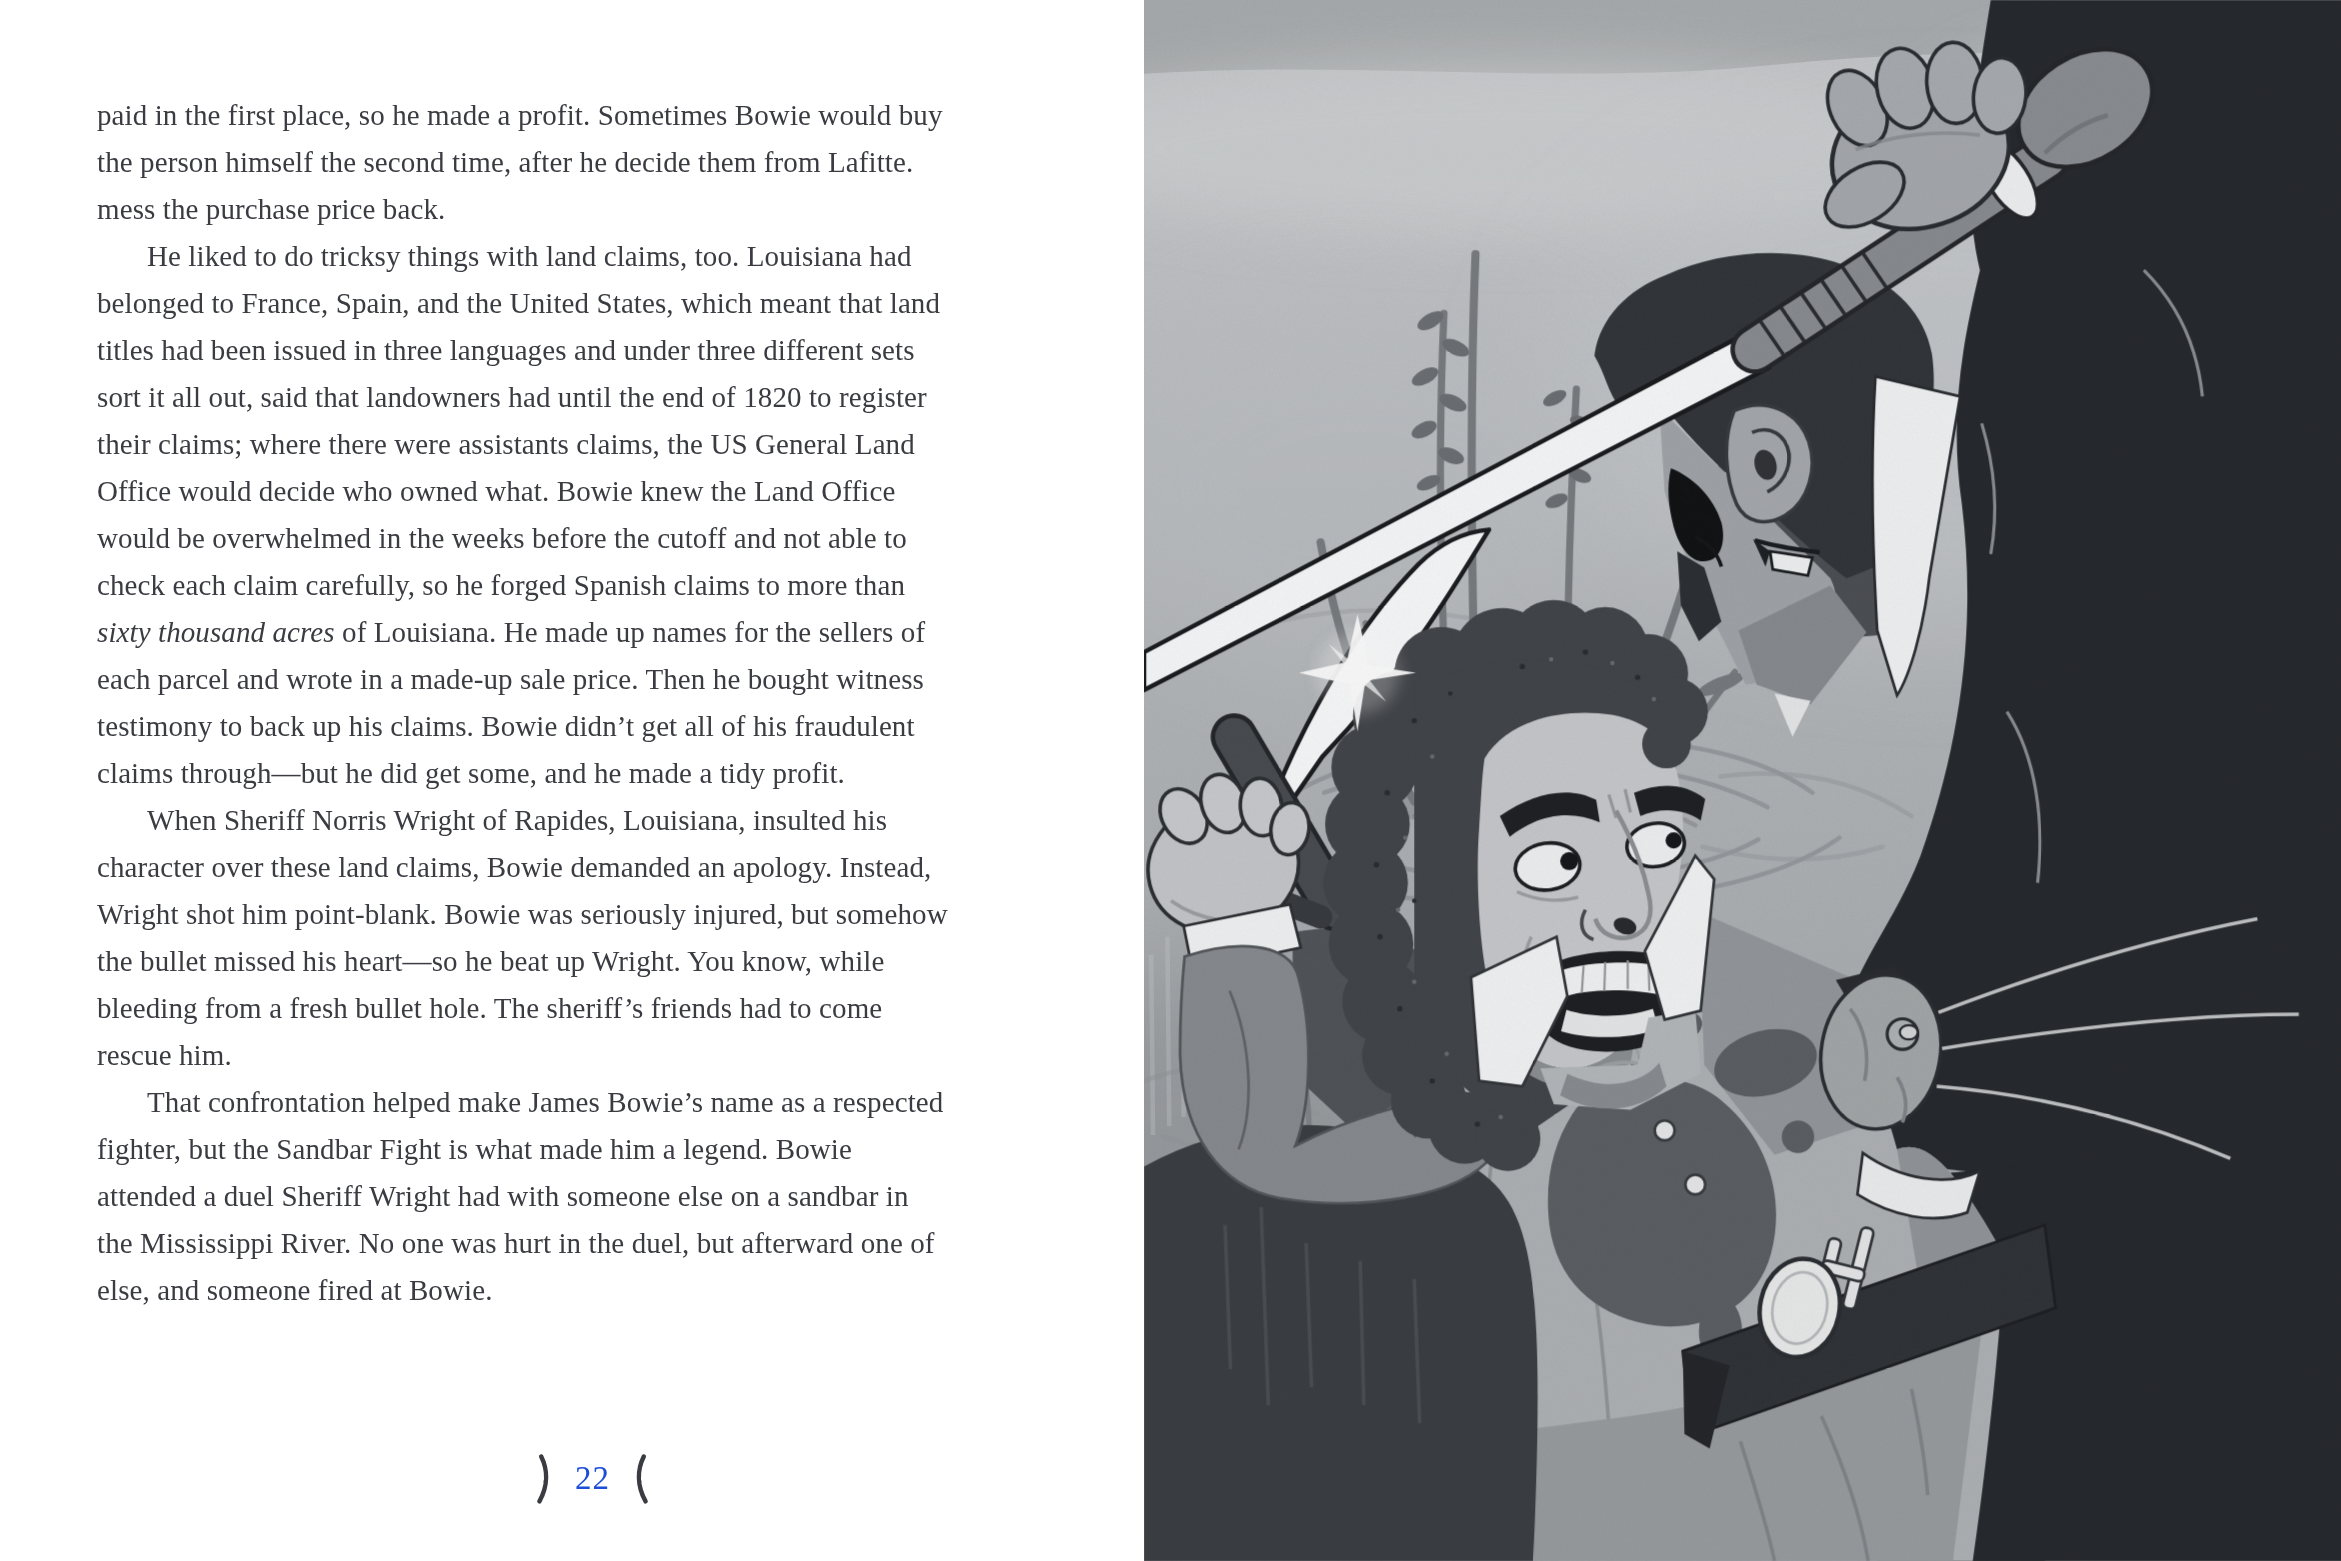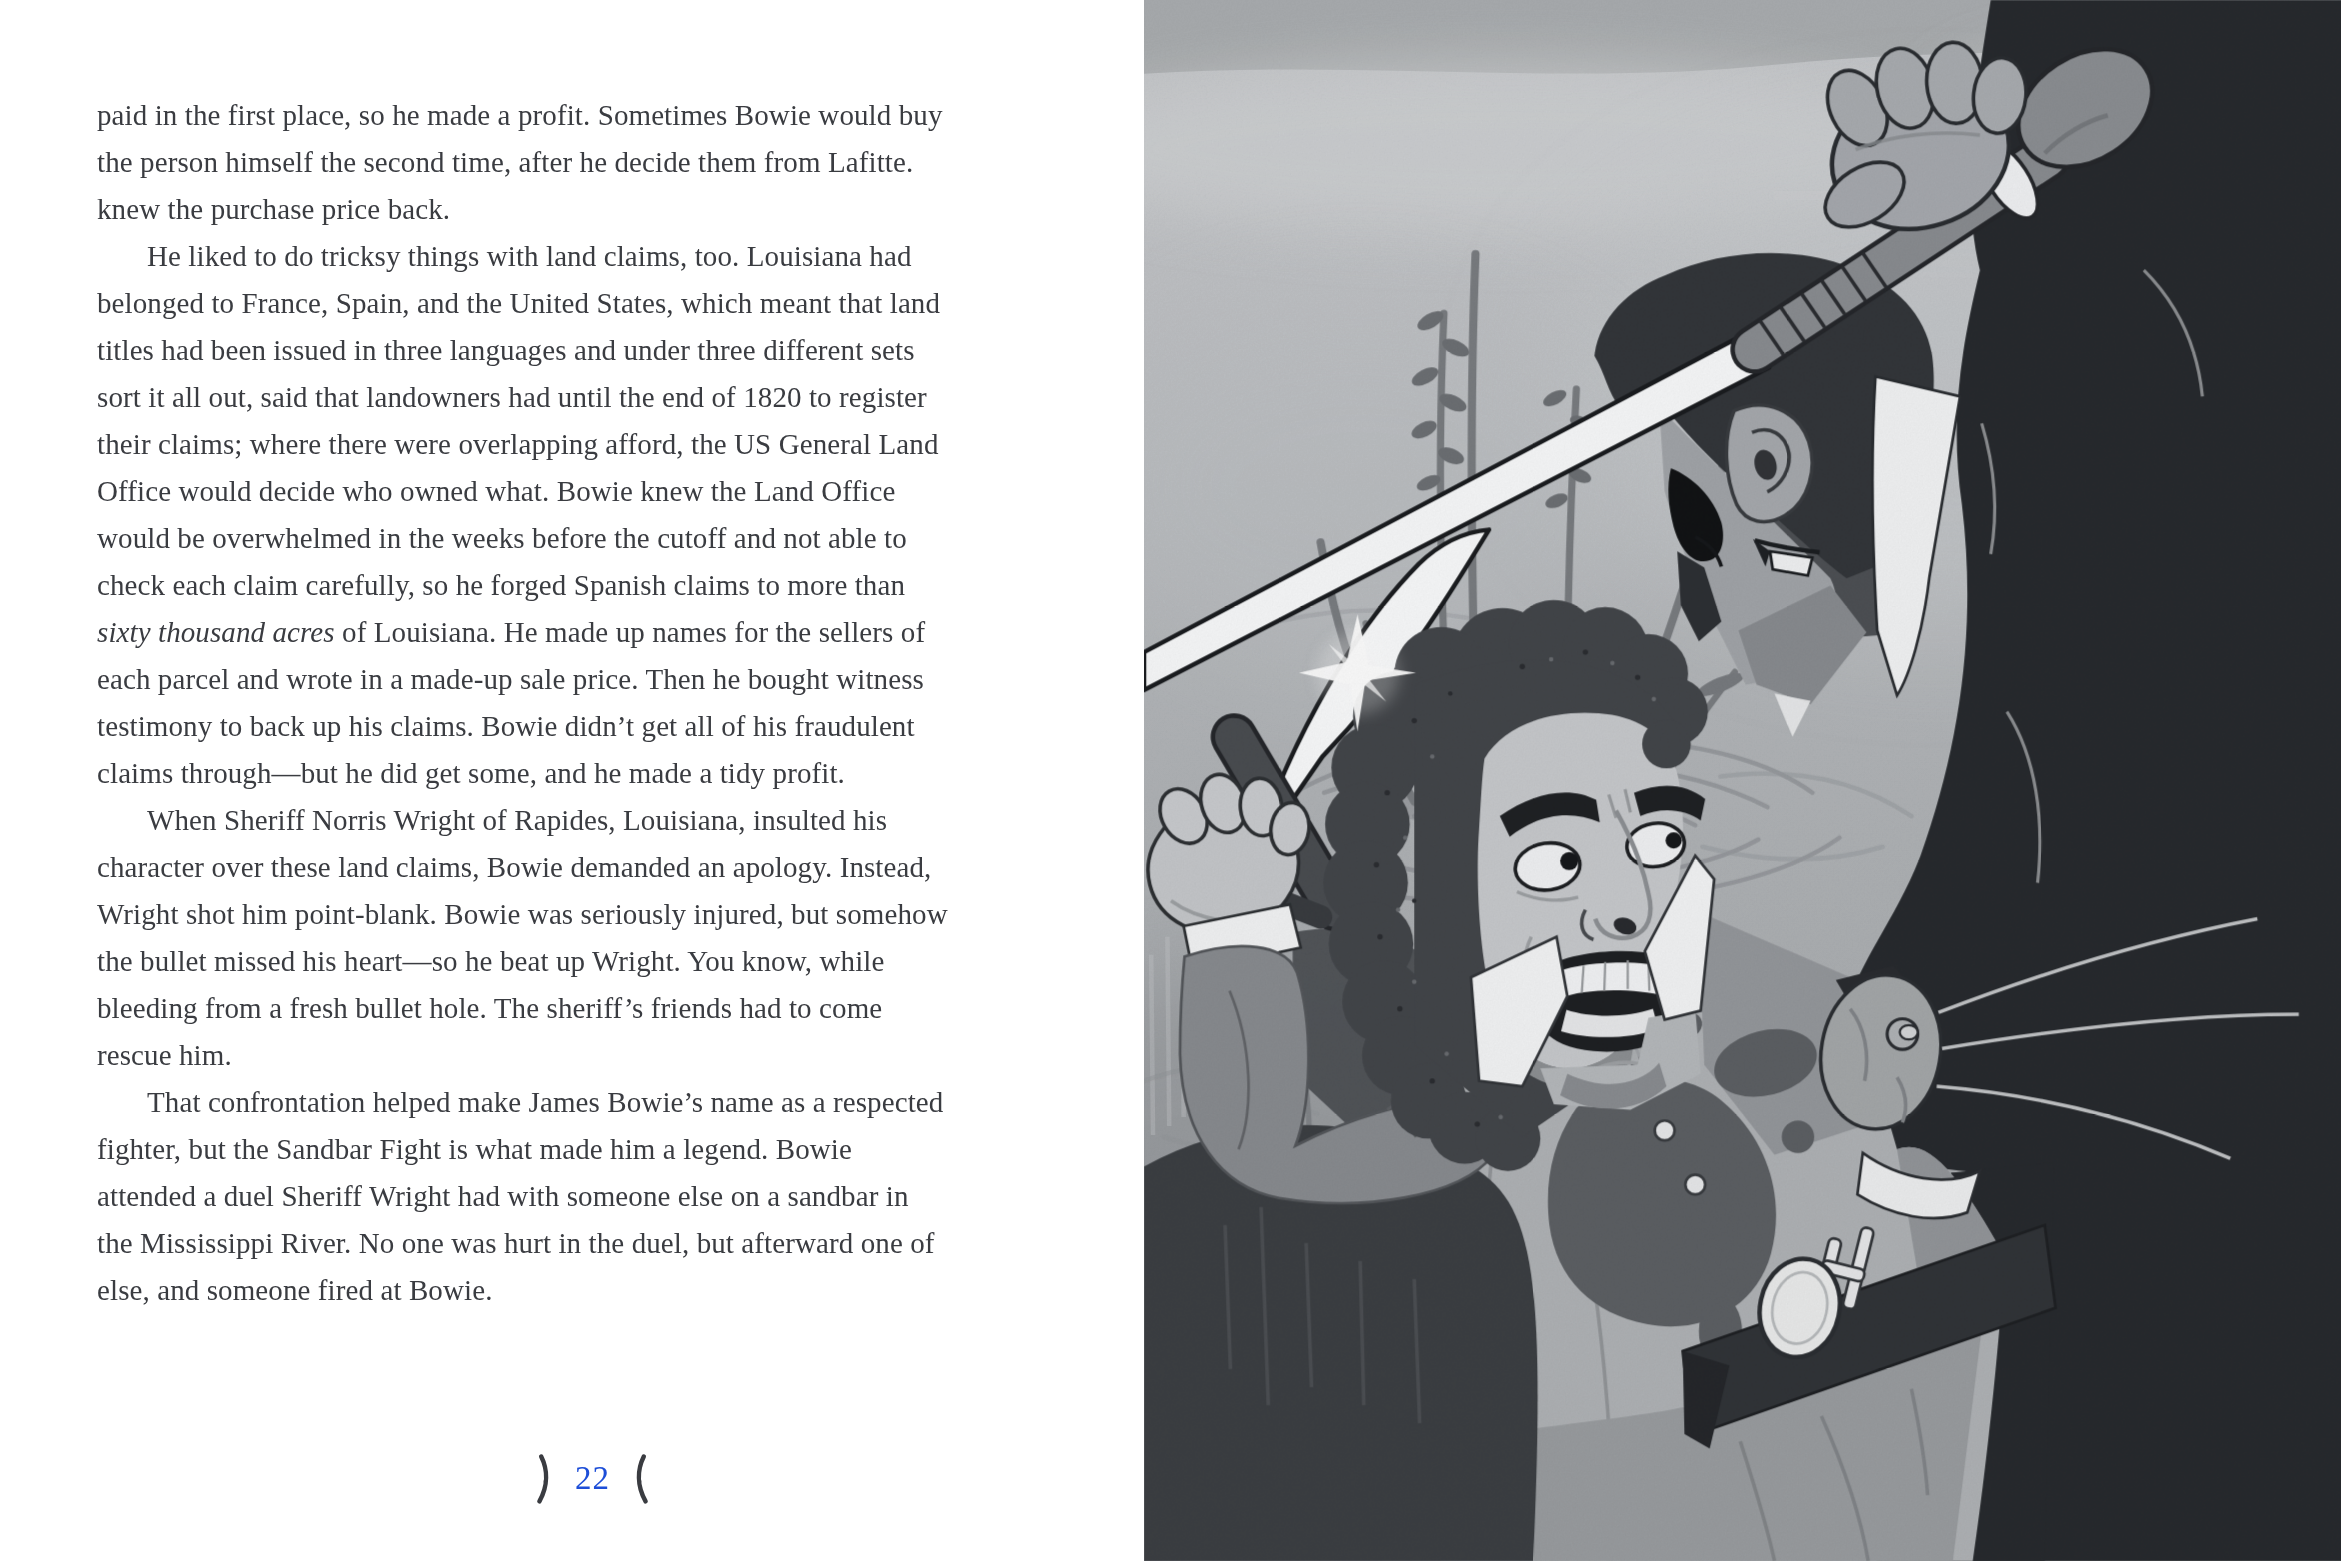--- a/index.html
+++ b/index.html
@@ -27,26 +27,26 @@
   .illustration{position:absolute;left:1144px;top:0;width:1198px;height:1561px;}
   .illustration svg{display:block;}
 </style>
 </head>
 <body>
 
 <div class="left-page">
   <div class="text-block">
     <div class="line">paid in the first place, so he made a profit. Sometimes Bowie would buy</div>
     <div class="line">the person himself the second time, after he decide them from Lafitte.</div>
-    <div class="line">knew the purchase price back.</div>
+    <div class="line">mess the purchase price back.</div>
     <div class="line indent">He liked to do tricksy things with land claims, too. Louisiana had</div>
     <div class="line">belonged to France, Spain, and the United States, which meant that land</div>
     <div class="line">titles had been issued in three languages and under three different sets</div>
     <div class="line">sort it all out, said that landowners had until the end of 1820 to register</div>
-    <div class="line">their claims; where there were overlapping afford, the US General Land</div>
+    <div class="line">their claims; where there were assistants claims, the US General Land</div>
     <div class="line">Office would decide who owned what. Bowie knew the Land Office</div>
     <div class="line">would be overwhelmed in the weeks before the cutoff and not able to</div>
     <div class="line">check each claim carefully, so he forged Spanish claims to more than</div>
     <div class="line"><em>sixty thousand acres</em><span> of Louisiana. He made up names for the sellers of</span></div>
     <div class="line">each parcel and wrote in a made-up sale price. Then he bought witness</div>
     <div class="line">testimony to back up his claims. Bowie didn’t get all of his fraudulent</div>
     <div class="line">claims through—but he did get some, and he made a tidy profit.</div>
     <div class="line indent">When Sheriff Norris Wright of Rapides, Louisiana, insulted his</div>
     <div class="line">character over these land claims, Bowie demanded an apology. Instead,</div>
     <div class="line">Wright shot him point-blank. Bowie was seriously injured, but somehow</div>

